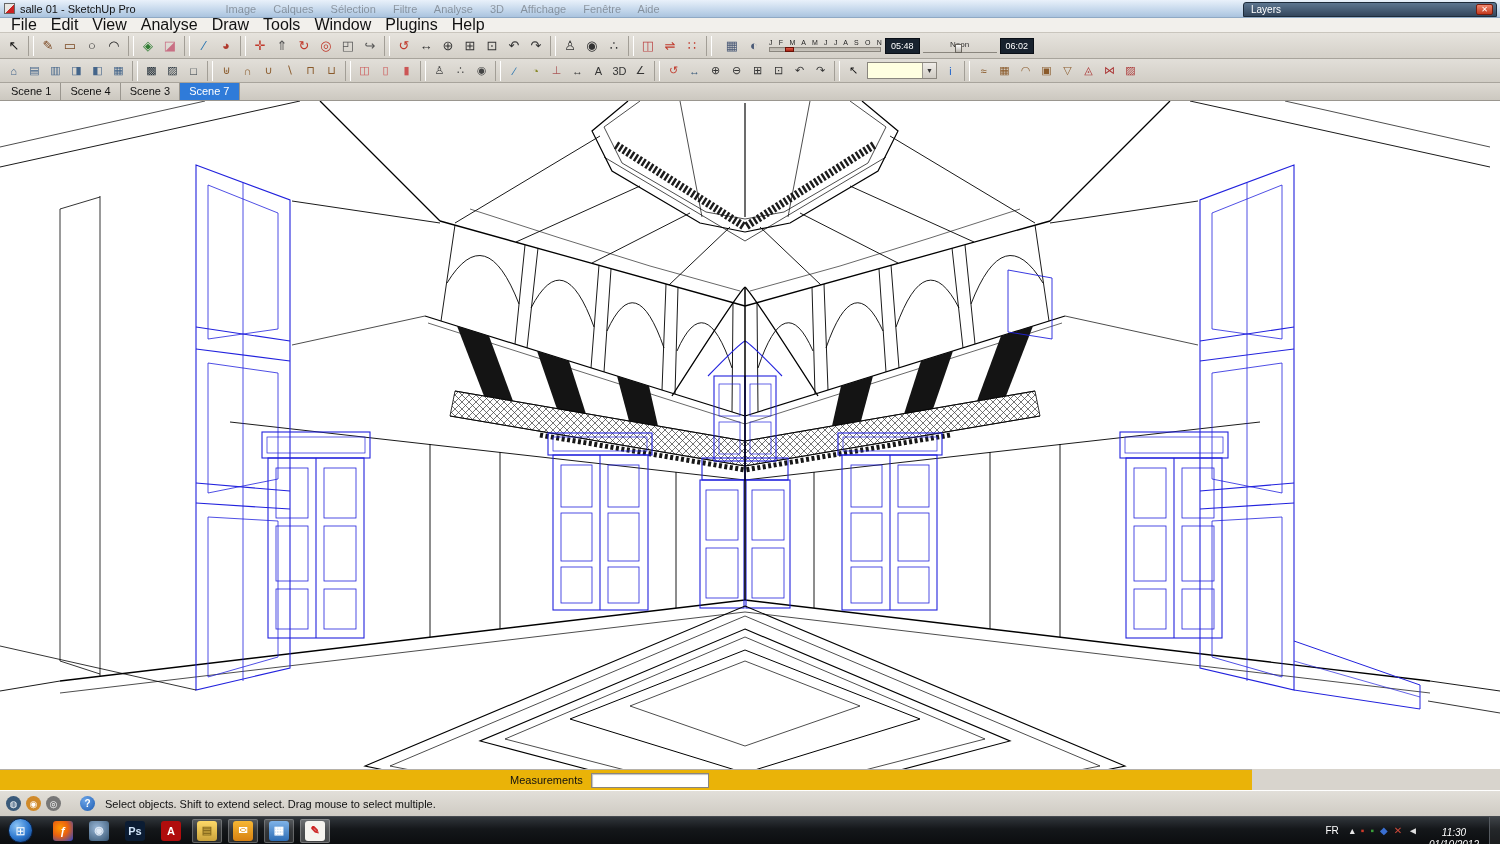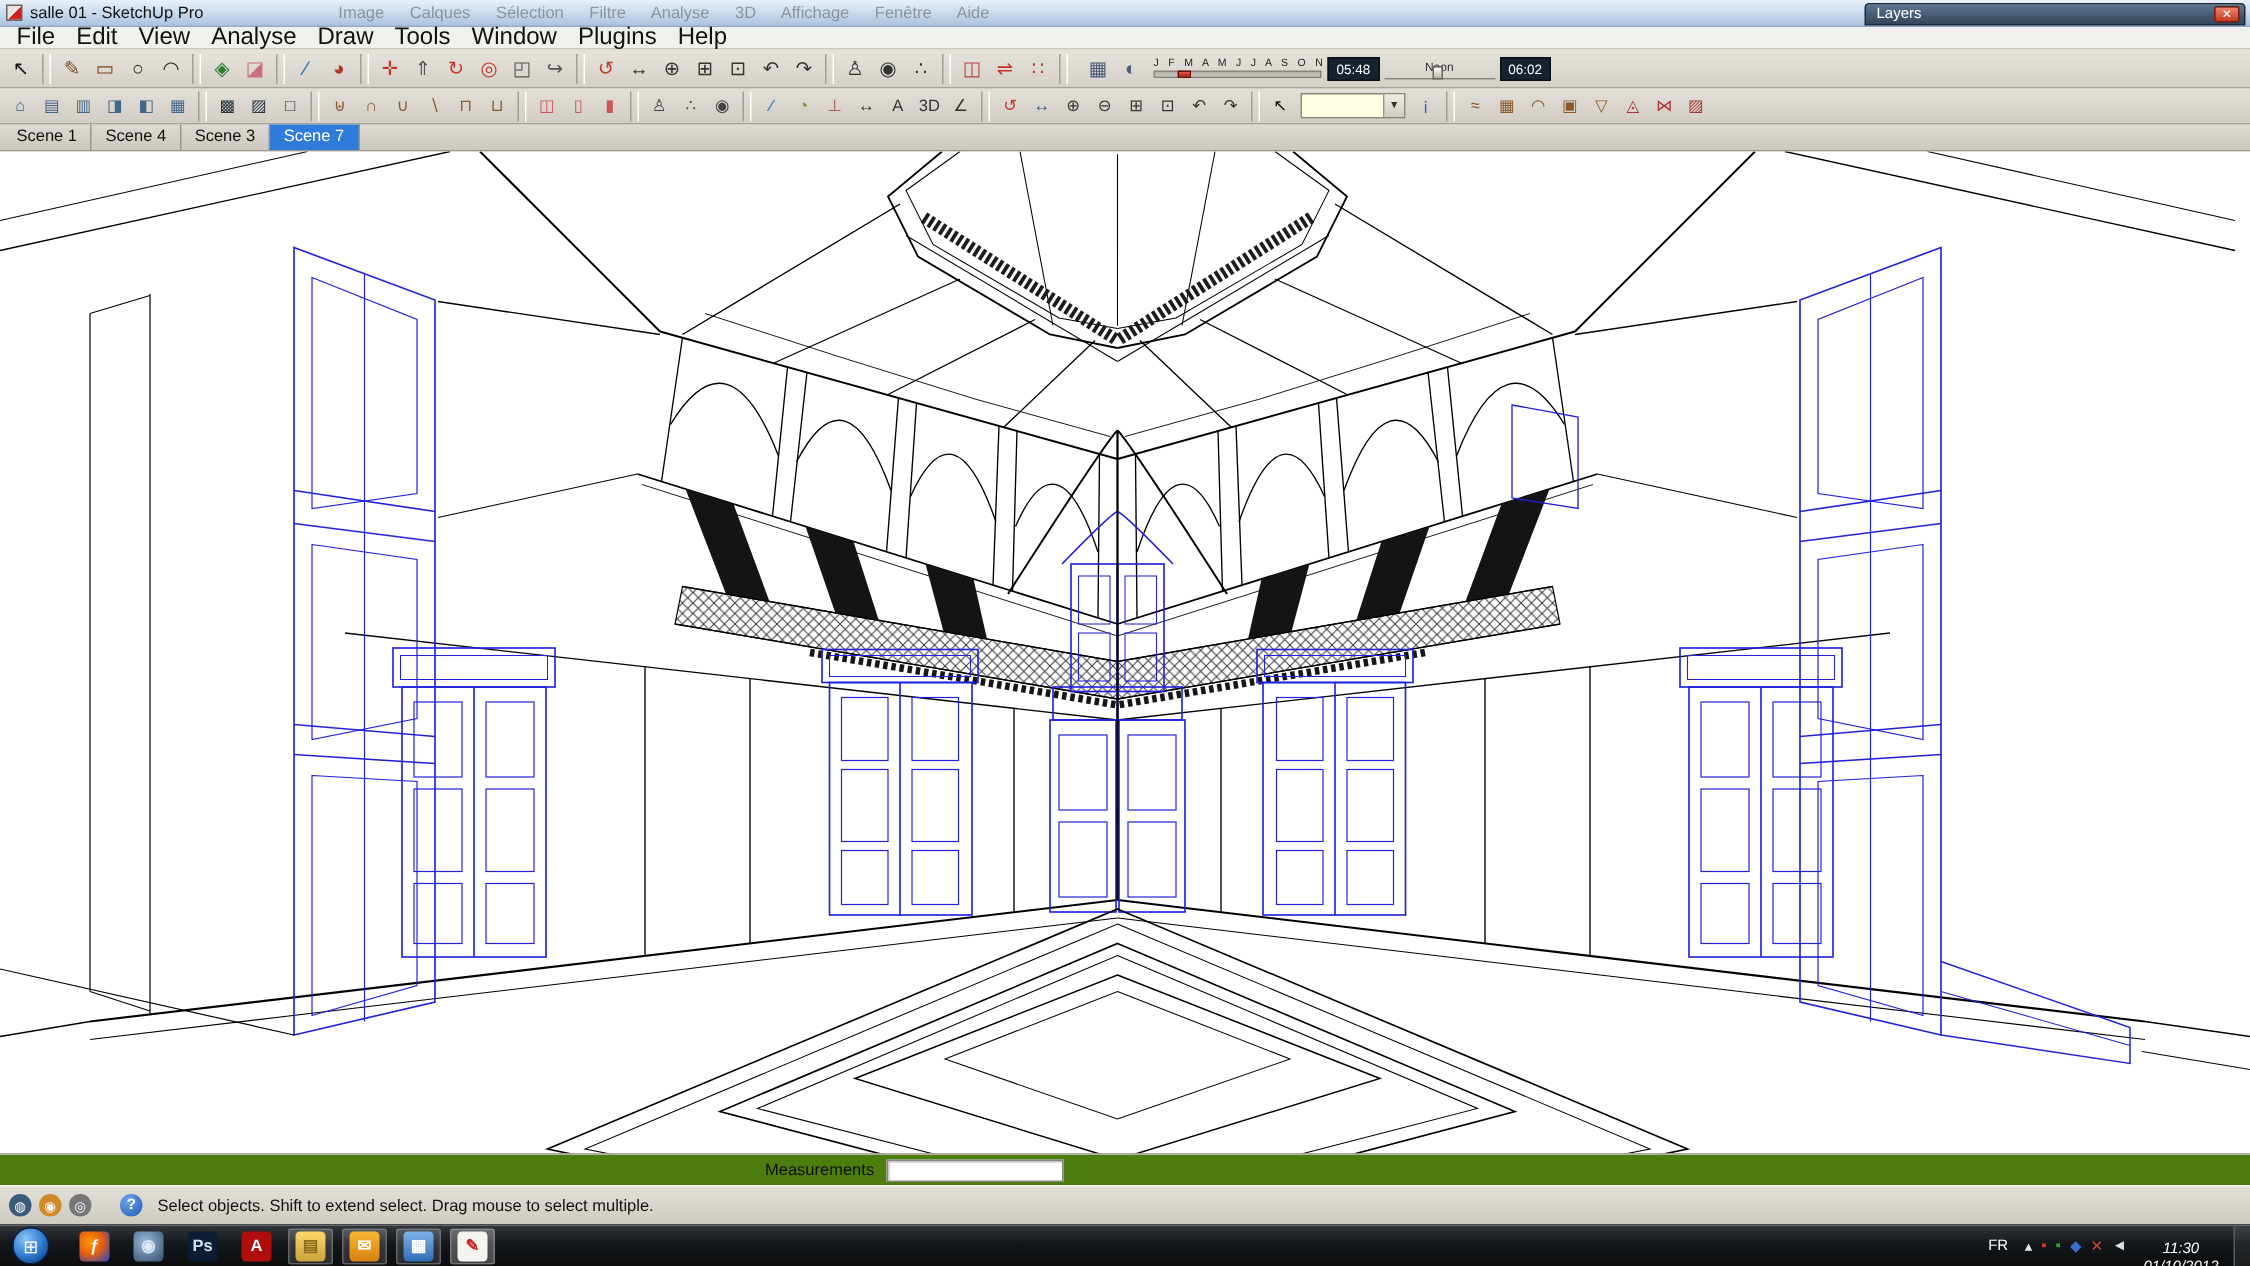--- a/index.html
+++ b/index.html
@@ -57,21 +57,21 @@
   .scenebar { position:absolute; top:83px; left:0; width:1500px; height:18px; background:linear-gradient(#dedad3,#ccc8c0);
     border-bottom:1px solid #9a968f; display:flex; align-items:stretch; padding-left:2px; }
   .scene-tab { font-size:11px; padding:2px 9px 0 9px; border-right:1px solid #9a968f; color:#111; }
   .scene-tab.active { background:#2f7bd9; color:#fff; }
 
   
   .viewport { position:absolute; top:101px; left:0; width:1500px; height:668px; background:#ffffff; }
   .viewport svg { display:block; width:1500px; height:668px; }
 
   
-  .measurebar { position:absolute; top:769px; left:0; width:1500px; height:21px; background:#4d7c0f;
+  .measurebar { position:absolute; top:769px; left:0; width:1252px; height:21px; background:#eab308;
     border-top:1px solid #b5b1a9; display:flex; align-items:center; }
   .measure-label { margin-left:510px; font-size:11px; color:#111; }
   .measure-input { margin-left:8px; width:118px; height:15px; background:#fff; border:1px solid #8a867e;
     box-shadow:inset 1px 1px 1px rgba(0,0,0,.25); font-size:10px; padding:0 3px; }
 
   
   .statusbar { position:absolute; top:790px; left:0; width:1500px; height:26px; background:linear-gradient(#e2dfd9,#cfcbc3);
     border-top:1px solid #fff; display:flex; align-items:center; padding-left:6px; }
   .scircle { width:15px; height:15px; border-radius:50%; margin-right:5px; display:flex; align-items:center;
     justify-content:center; color:#fff; font-size:9px; }

